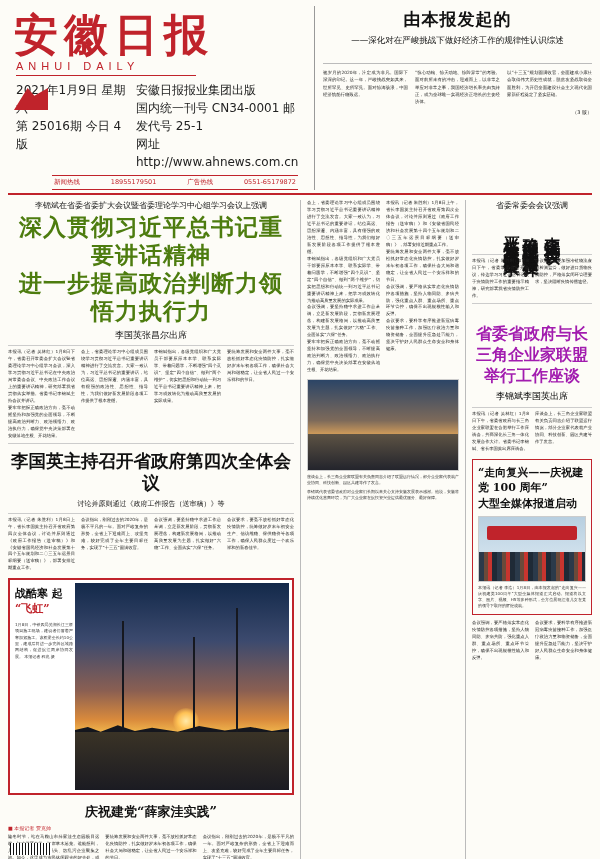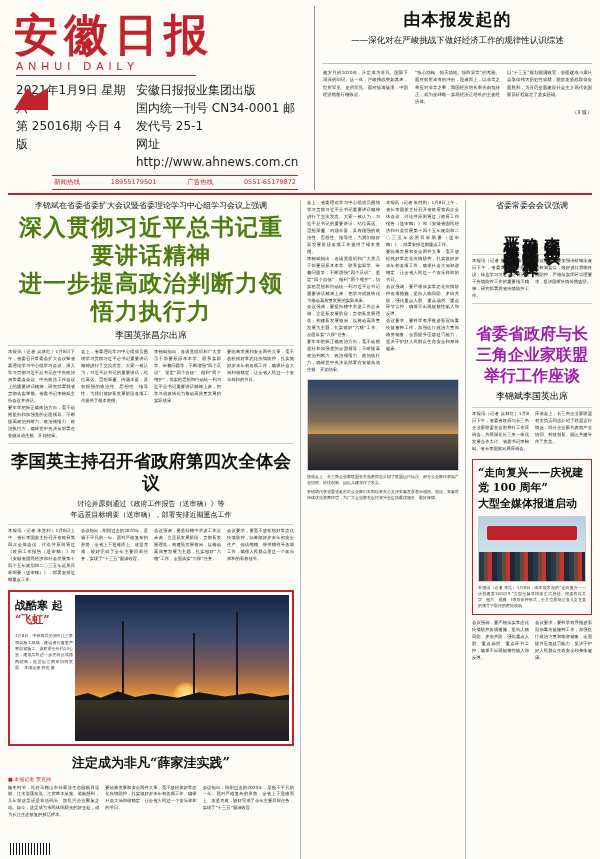--- a/index.html
+++ b/index.html
@@ -181,21 +181,21 @@
     margin: 4px 0 3px;
     font-family: "DejaVu Serif", "Liberation Serif", serif;
   }
 
   
   .photo-box {
     border: 2px solid #c0232b;
     margin-top: 6px;
     padding: 3px;
     display: flex;
-    height: 156px;
+    height: 217px;
     box-sizing: border-box;
     background: #fff;
   }
   .photo-caption-side {
     width: 58px;
     flex: 0 0 58px;
     padding: 4px 2px;
   }
   .photo-title {
     font-family: "DejaVu Serif", "Liberation Serif", serif;
@@ -432,21 +432,20 @@
         </div>
         <div class="t">
           <div>要统筹发展和安全两件大事，毫不放松抓好常态化疫情防控，扎实做好岁末年初各项工作，确保社会大局和谐稳定，让全省人民过一个安乐祥和的节日。</div>
         </div>
       </div>
 
       <div class="rule-thin"></div>
       <div class="headline2">李国英主持召开省政府第四次全体会议</div>
       <div class="bullets">
         <div>讨论并原则通过《政府工作报告（送审稿）》等</div>
-        <div>年远景目标纲要（送审稿），部署安排近期重点工作</div>
       </div>
       <div class="rule-thin"></div>
       <div class="textcols">
         <div class="t">本报讯（记者 朱胜利）1月8日上午，省长李国英主持召开省政府第四次全体会议，讨论并原则通过《政府工作报告（送审稿）》和《安徽省国民经济和社会发展第十四个五年规划和二〇三五年远景目标纲要（送审稿）》，部署安排近期重点工作。</div>
         <div class="t">会议指出，刚刚过去的2020年，是极不平凡的一年。面对严峻复杂的形势，全省上下迎难而上、攻坚克难，较好完成了全年主要目标任务，实现了“十三五”圆满收官。</div>
         <div class="t">会议强调，要坚持稳中求进工作总基调，立足新发展阶段，贯彻新发展理念，构建新发展格局，以推动高质量发展为主题，扎实做好“六稳”工作、全面落实“六保”任务。</div>
         <div class="t">会议要求，要毫不放松抓好常态化疫情防控，统筹做好岁末年初安全生产、信访维稳、保供稳价等各项工作，确保人民群众度过一个欢乐祥和的新春佳节。</div>
       </div>
 
       <div class="photo-box">
@@ -461,21 +460,21 @@
           <div class="sky"></div>
           <div class="sun"></div>
           <div class="silhouette"></div>
           <div class="crane" style="left:22%;height:60%;"></div>
           <div class="crane" style="left:55%;height:52%;"></div>
           <div class="crane" style="left:75%;height:66%;"></div>
           <div class="water"></div>
         </div>
       </div>
 
-      <div class="eco-title">注定成为非凡“薛家洼实践”</div>
+      <div class="eco-title">庆祝建党“薛家洼实践”</div>
       <div class="byline">■ 本报记者 贾克帅</div>
       <div class="textcols">
         <div class="t">隆冬时节，站在马鞍山市薛家洼生态园极目远眺，江水浩荡东流，江岸草木葱茏。谁能想到，几年前这里还是非法码头、散乱污企业聚集之地。如今，这里成为市民休闲观光的好去处，成为长江生态修复的鲜活样本。</div>
         <div class="t">要统筹发展和安全两件大事，毫不放松抓好常态化疫情防控，扎实做好岁末年初各项工作，确保社会大局和谐稳定，让全省人民过一个安乐祥和的节日。</div>
         <div class="t">会议指出，刚刚过去的2020年，是极不平凡的一年。面对严峻复杂的形势，全省上下迎难而上、攻坚克难，较好完成了全年主要目标任务，实现了“十三五”圆满收官。</div>
       </div>
     </div>
 
     <div class="colB">
       <div class="textcols">

